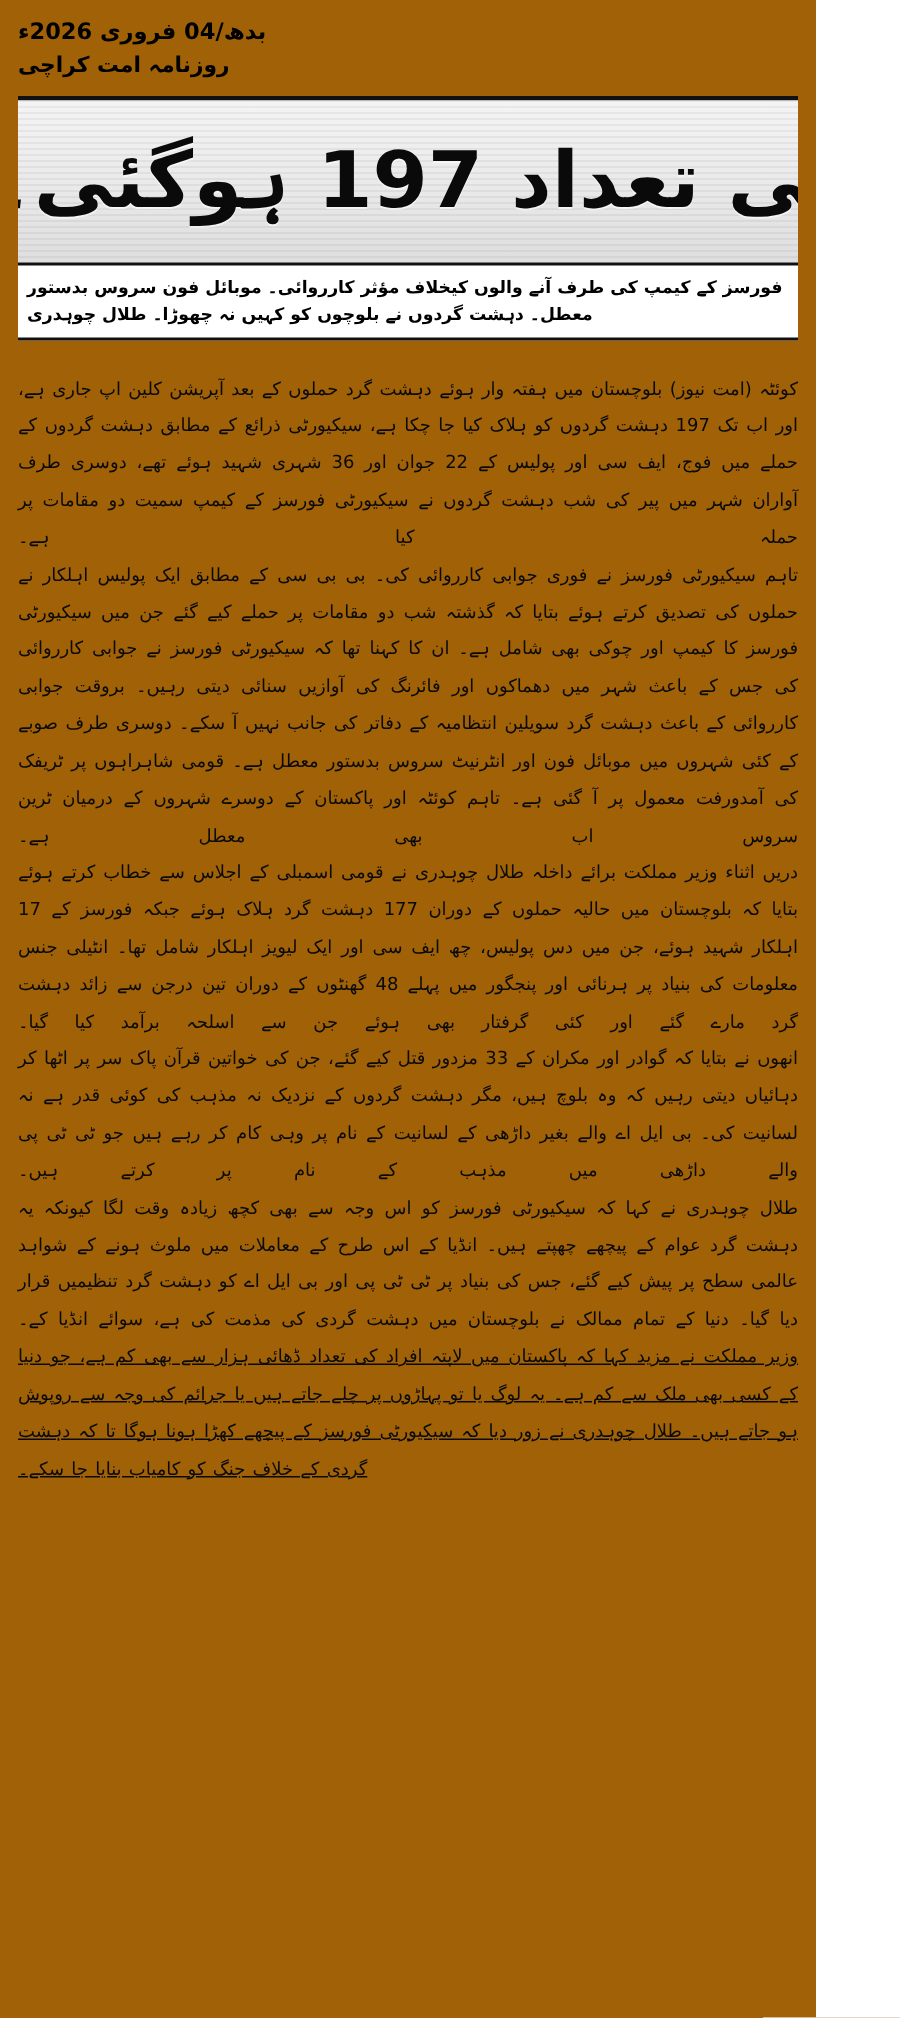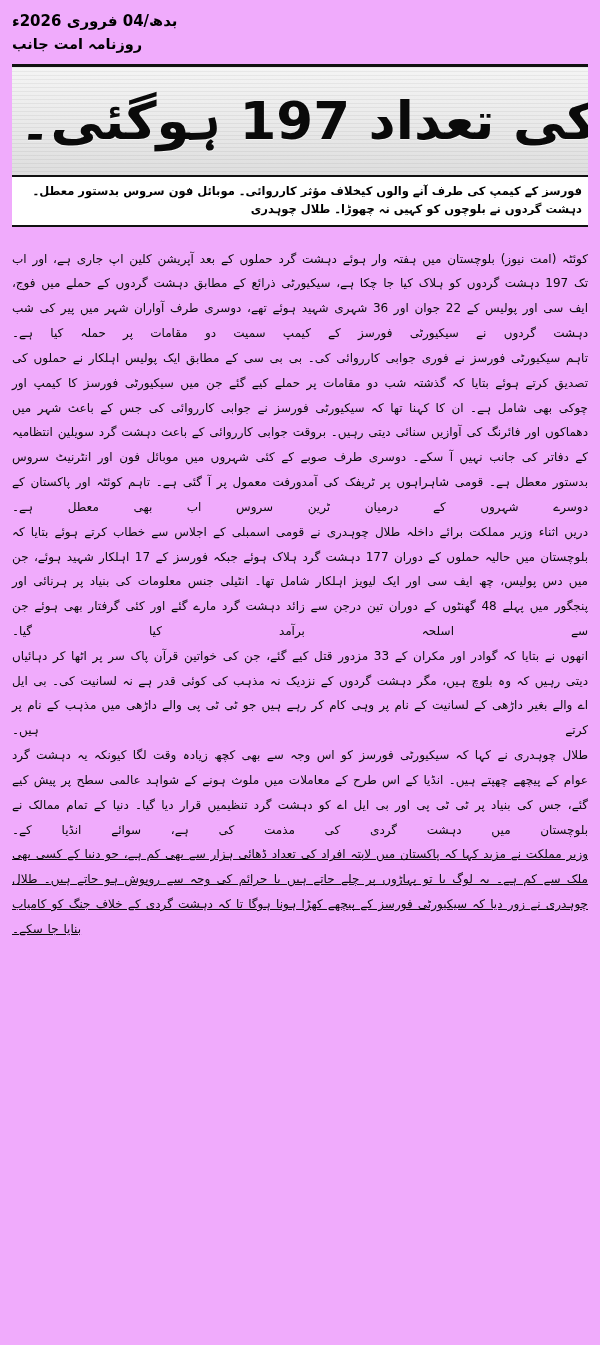--- a/index.html
+++ b/index.html
@@ -7,26 +7,26 @@
     padding: 0;
     background: #ffffff;
   }
   body {
     width: 600px;
     min-height: 1345px;
     font-family: "DejaVu Sans", sans-serif;
     color: #0b0b0b;
   }
   .page {
-    width: 600px;
+    width: 544px;
     min-height: 1345px;
     position: relative;
     box-sizing: border-box;
     padding: 10px 12px 8px 12px;
-    background: #f0abfc;
+    background: #a16207;
   }
 
   
   .masthead {
     direction: rtl;
     text-align: left;
     padding: 2px 8px 0 0;
   }
   .date-line {
     font-size: 15px;
@@ -79,21 +79,21 @@
     font-weight: bold;
     color: #0a0a0a;
     letter-spacing: -1px;
     line-height: 1.05;
     white-space: nowrap;
     transform: scaleX(1.02);
     text-shadow: 0 1px 0 rgba(255,255,255,0.6);
   }
   .subhead {
     direction: rtl;
-    text-align: right;
+    text-align: left;
     font-size: 11.5px;
     font-weight: bold;
     line-height: 1.6;
     padding: 5px 6px 6px 6px;
     color: #000;
     border-top: 1px solid #111;
   }
 
   
   .article {
@@ -117,21 +117,21 @@
     text-decoration: underline;
   }
 </style>
 </head>
 <body>
 
 <div class="page">
 
   <div class="masthead">
     <div class="date-line">بدھ/04 فروری 2026ء</div>
-    <div class="paper-name">روزنامہ امت جانب</div>
+    <div class="paper-name">روزنامہ امت کراچی</div>
   </div>
 
   <div class="headline-box">
     <div class="headline-main">
       <div class="headline-text">ہلاک دہشت گردوں کی تعداد 197 ہوگئی۔ آوران میں پھر حملہ</div>
     </div>
     <div class="subhead">فورسز کے کیمپ کی طرف آنے والوں کیخلاف مؤثر کارروائی۔ موبائل فون سروس بدستور معطل۔ دہشت گردوں نے بلوچوں کو کہیں نہ چھوڑا۔ طلال چوہدری</div>
   </div>
 
   <div class="article">

